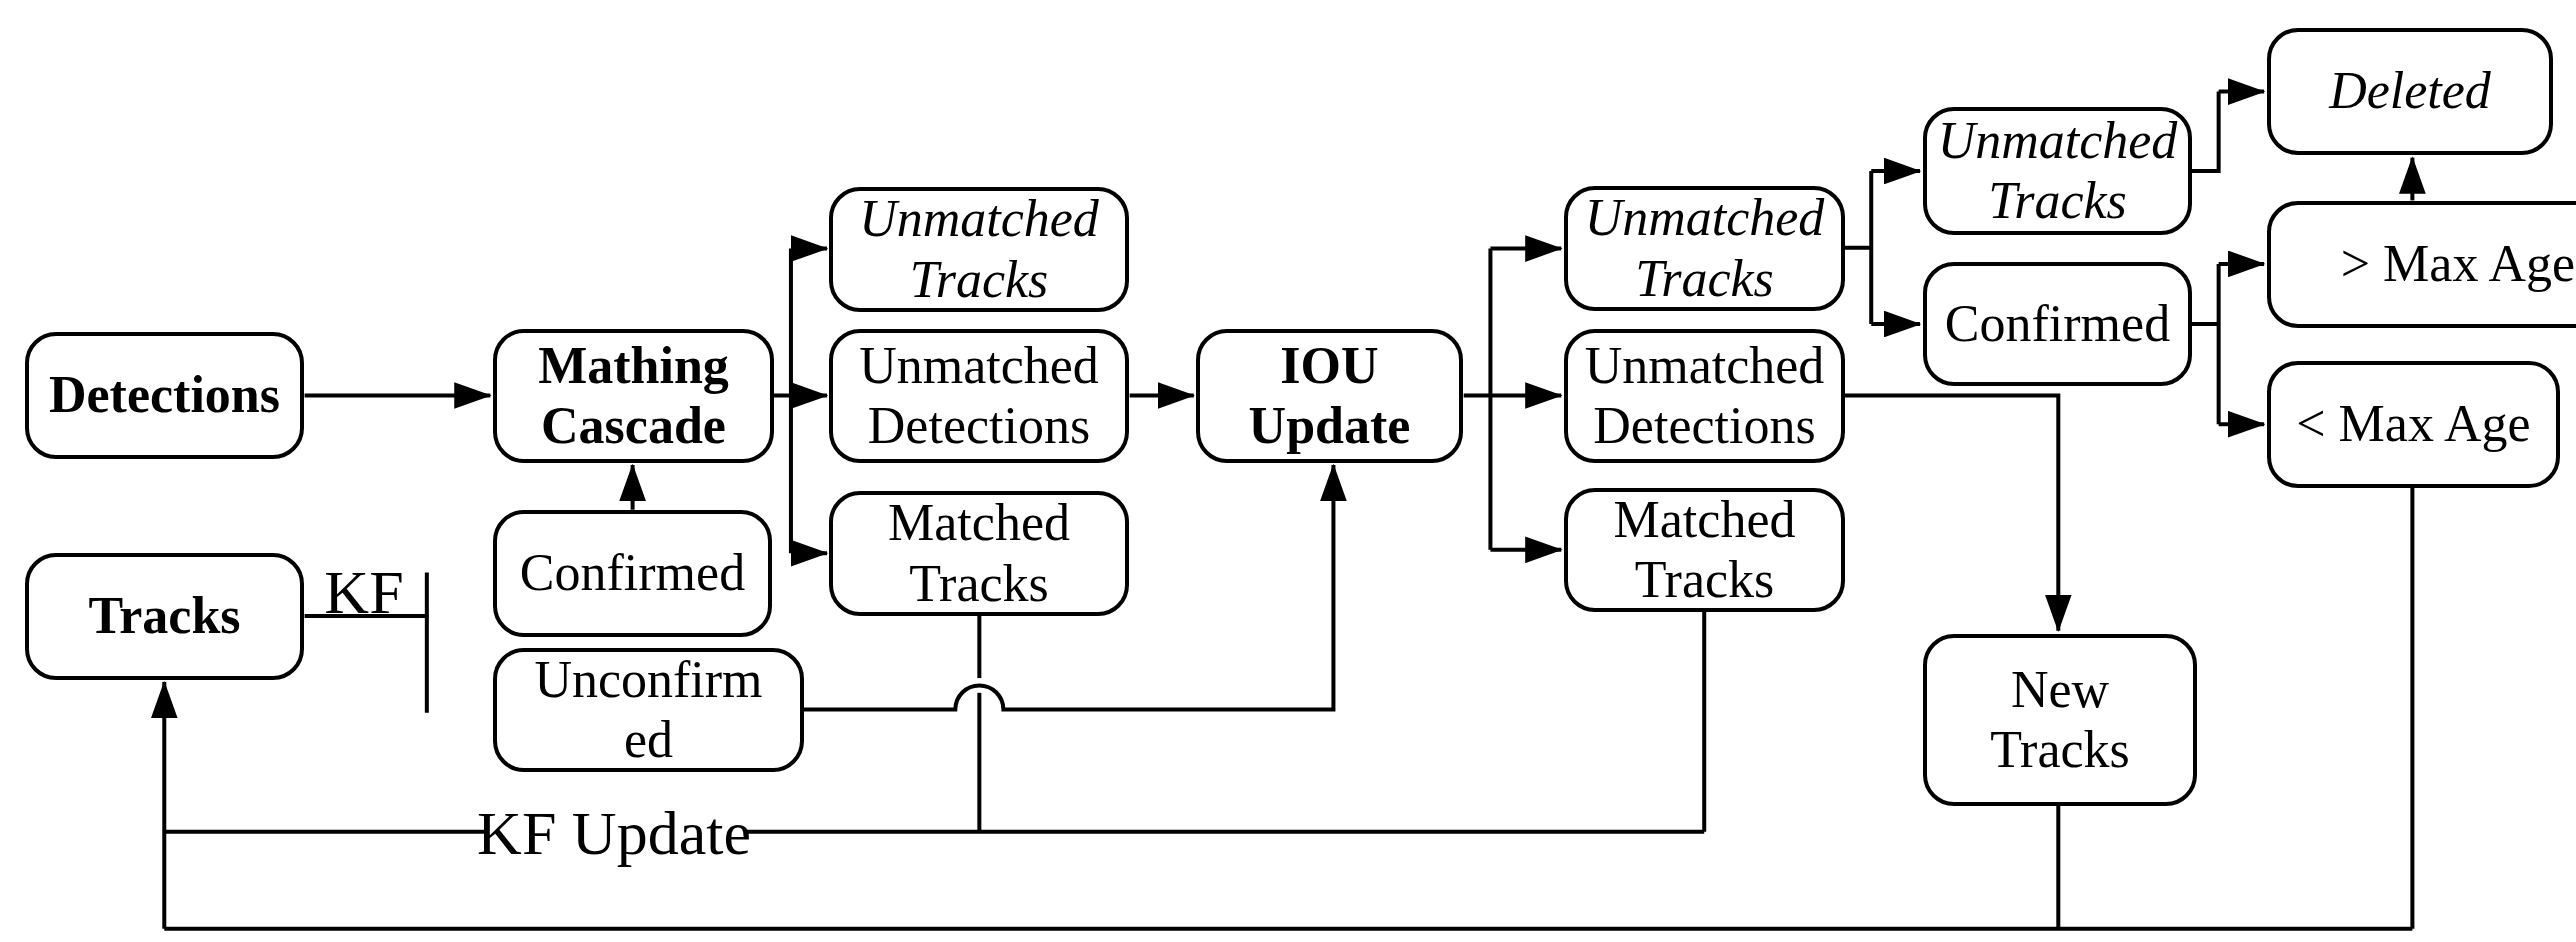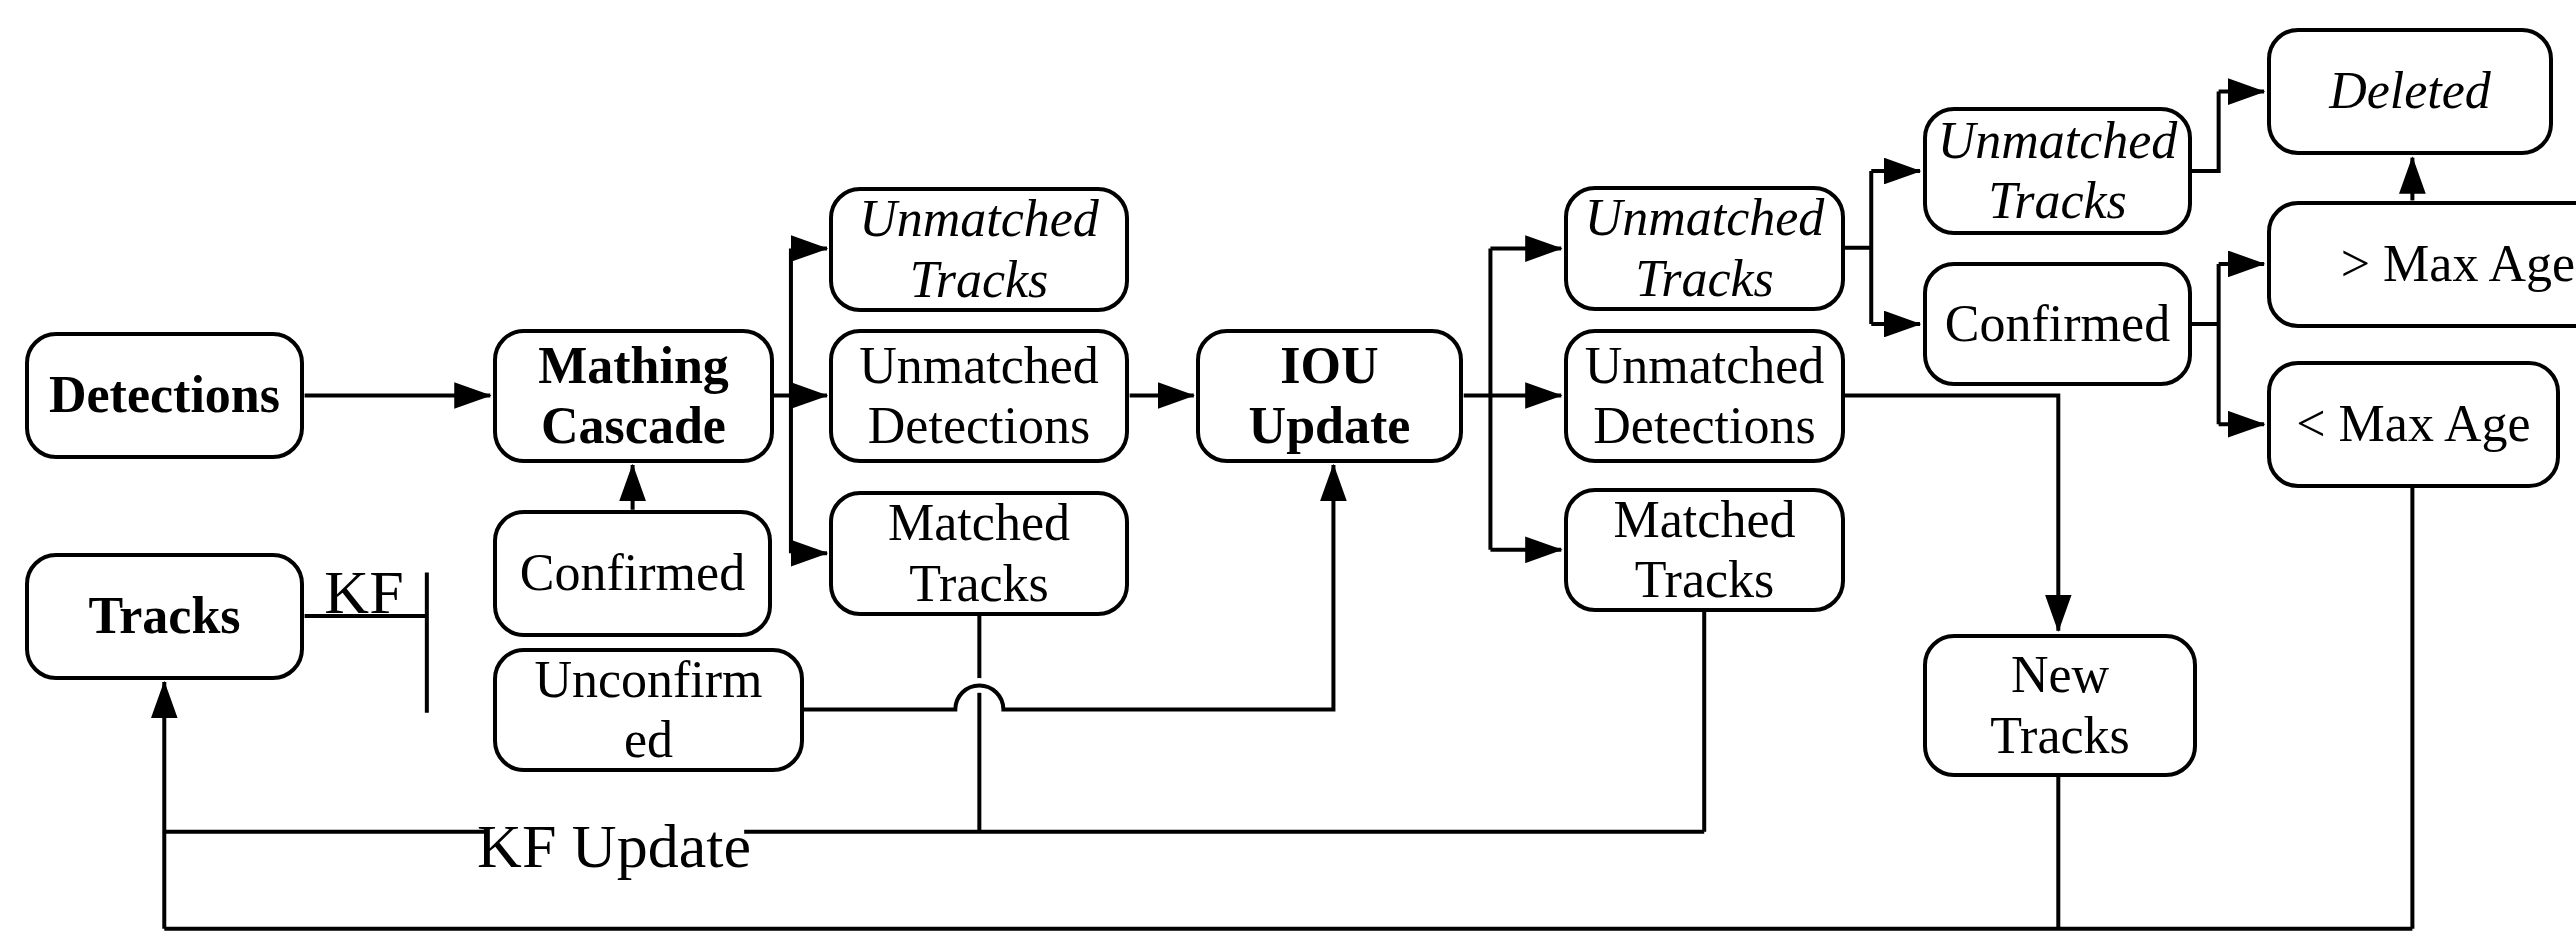--- a/index.html
+++ b/index.html
@@ -152,23 +152,23 @@
 
   <div class="box" style="left:493px;top:510px;width:279px;height:127px;">
     <span>Confirmed</span>
   </div>
 
   <div class="box" style="left:493px;top:648px;width:311px;height:124px;">
     <span>Unconfirm
 ed</span>
   </div>
 
-  <div class="box" style="left:1923px;top:634px;width:274px;height:143px;">
+  <div class="box" style="left:1923px;top:634px;width:274px;height:172px;">
     <span>New
 Tracks</span>
   </div>
 
   <div class="floating-label" style="left:364px;top:592px;">KF</div>
 
-  <div class="floating-label" style="left:614px;top:833px;margin-top:13px;">KF Update</div>
+  <div class="floating-label" style="left:614px;top:833px;">KF Update</div>
 
 </div>
 
 
 </body></html>

